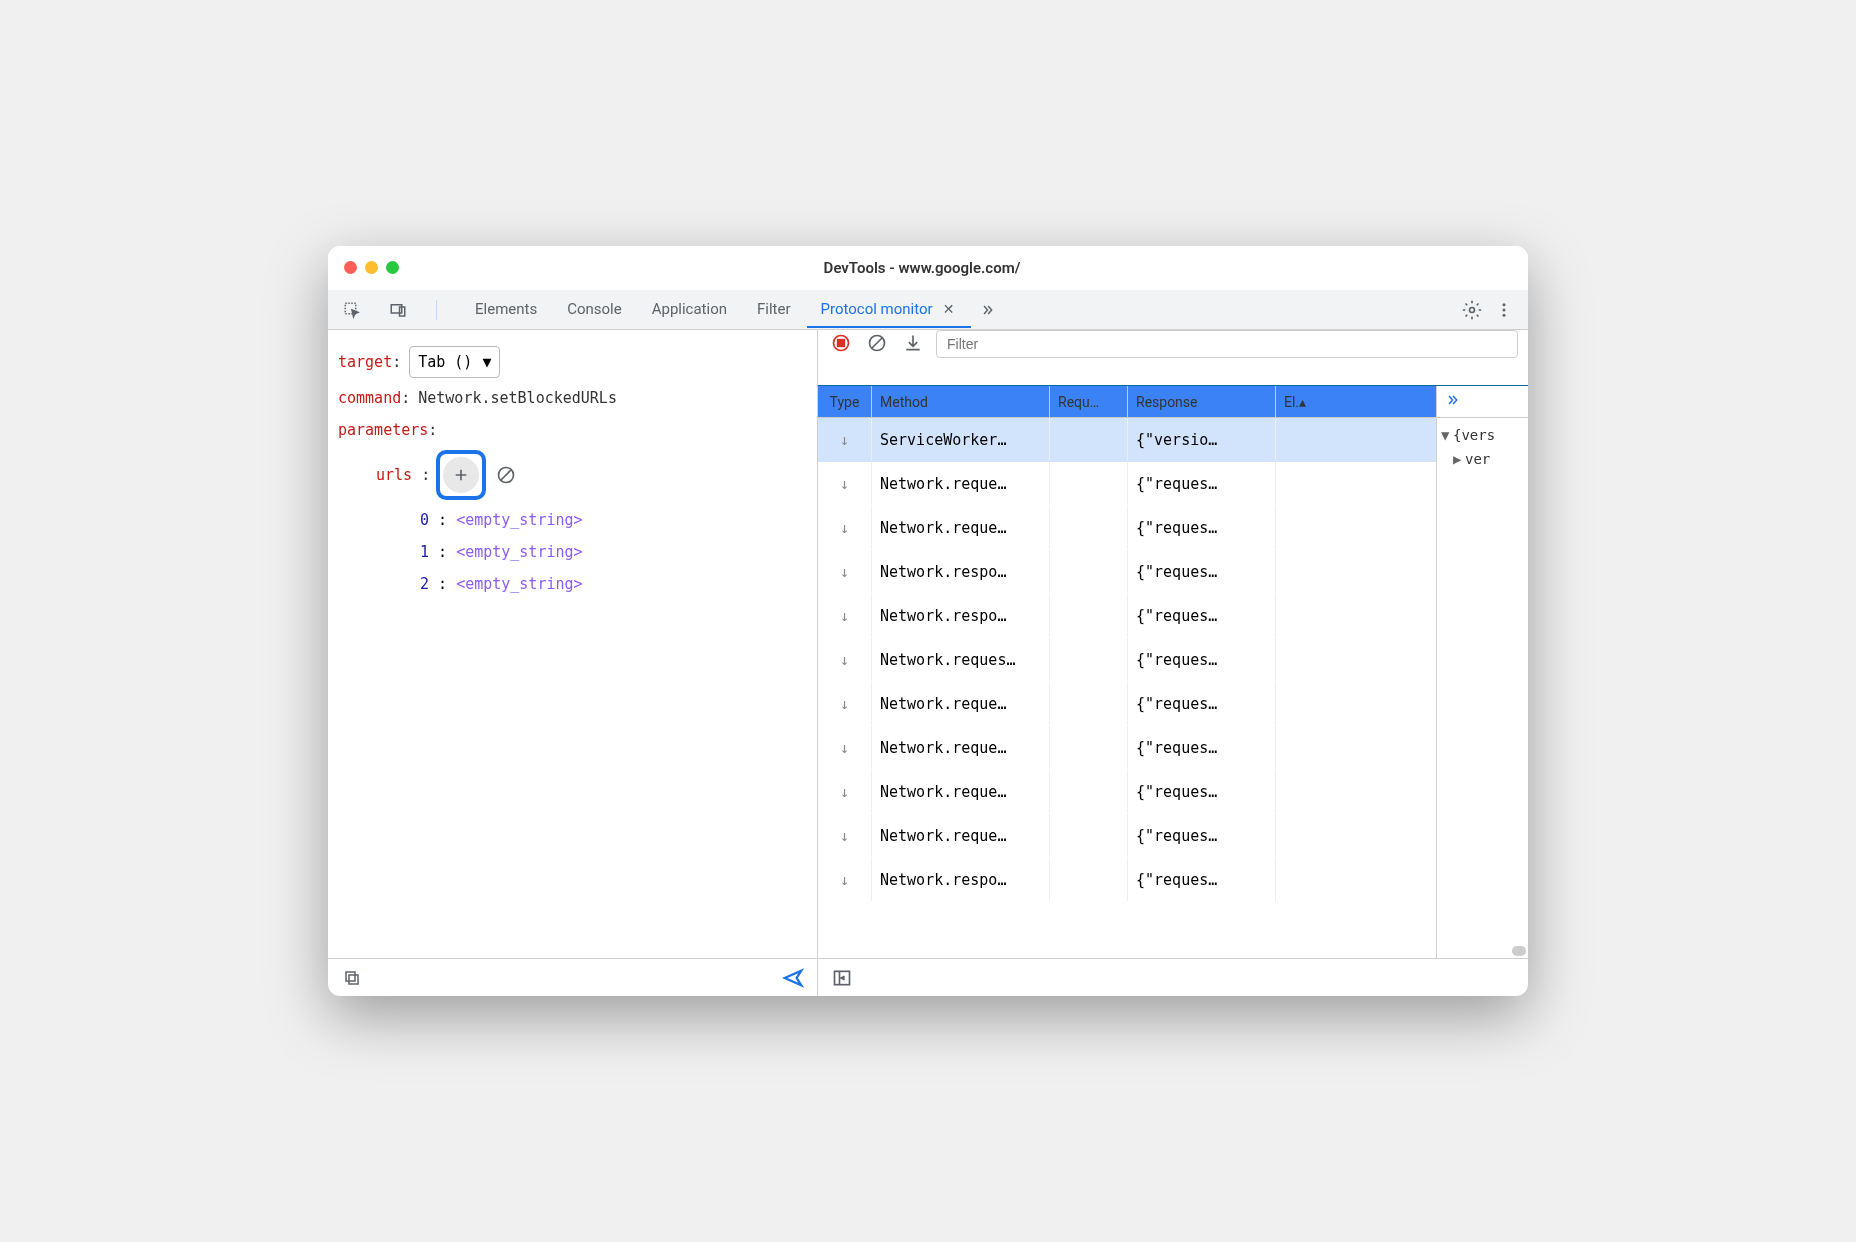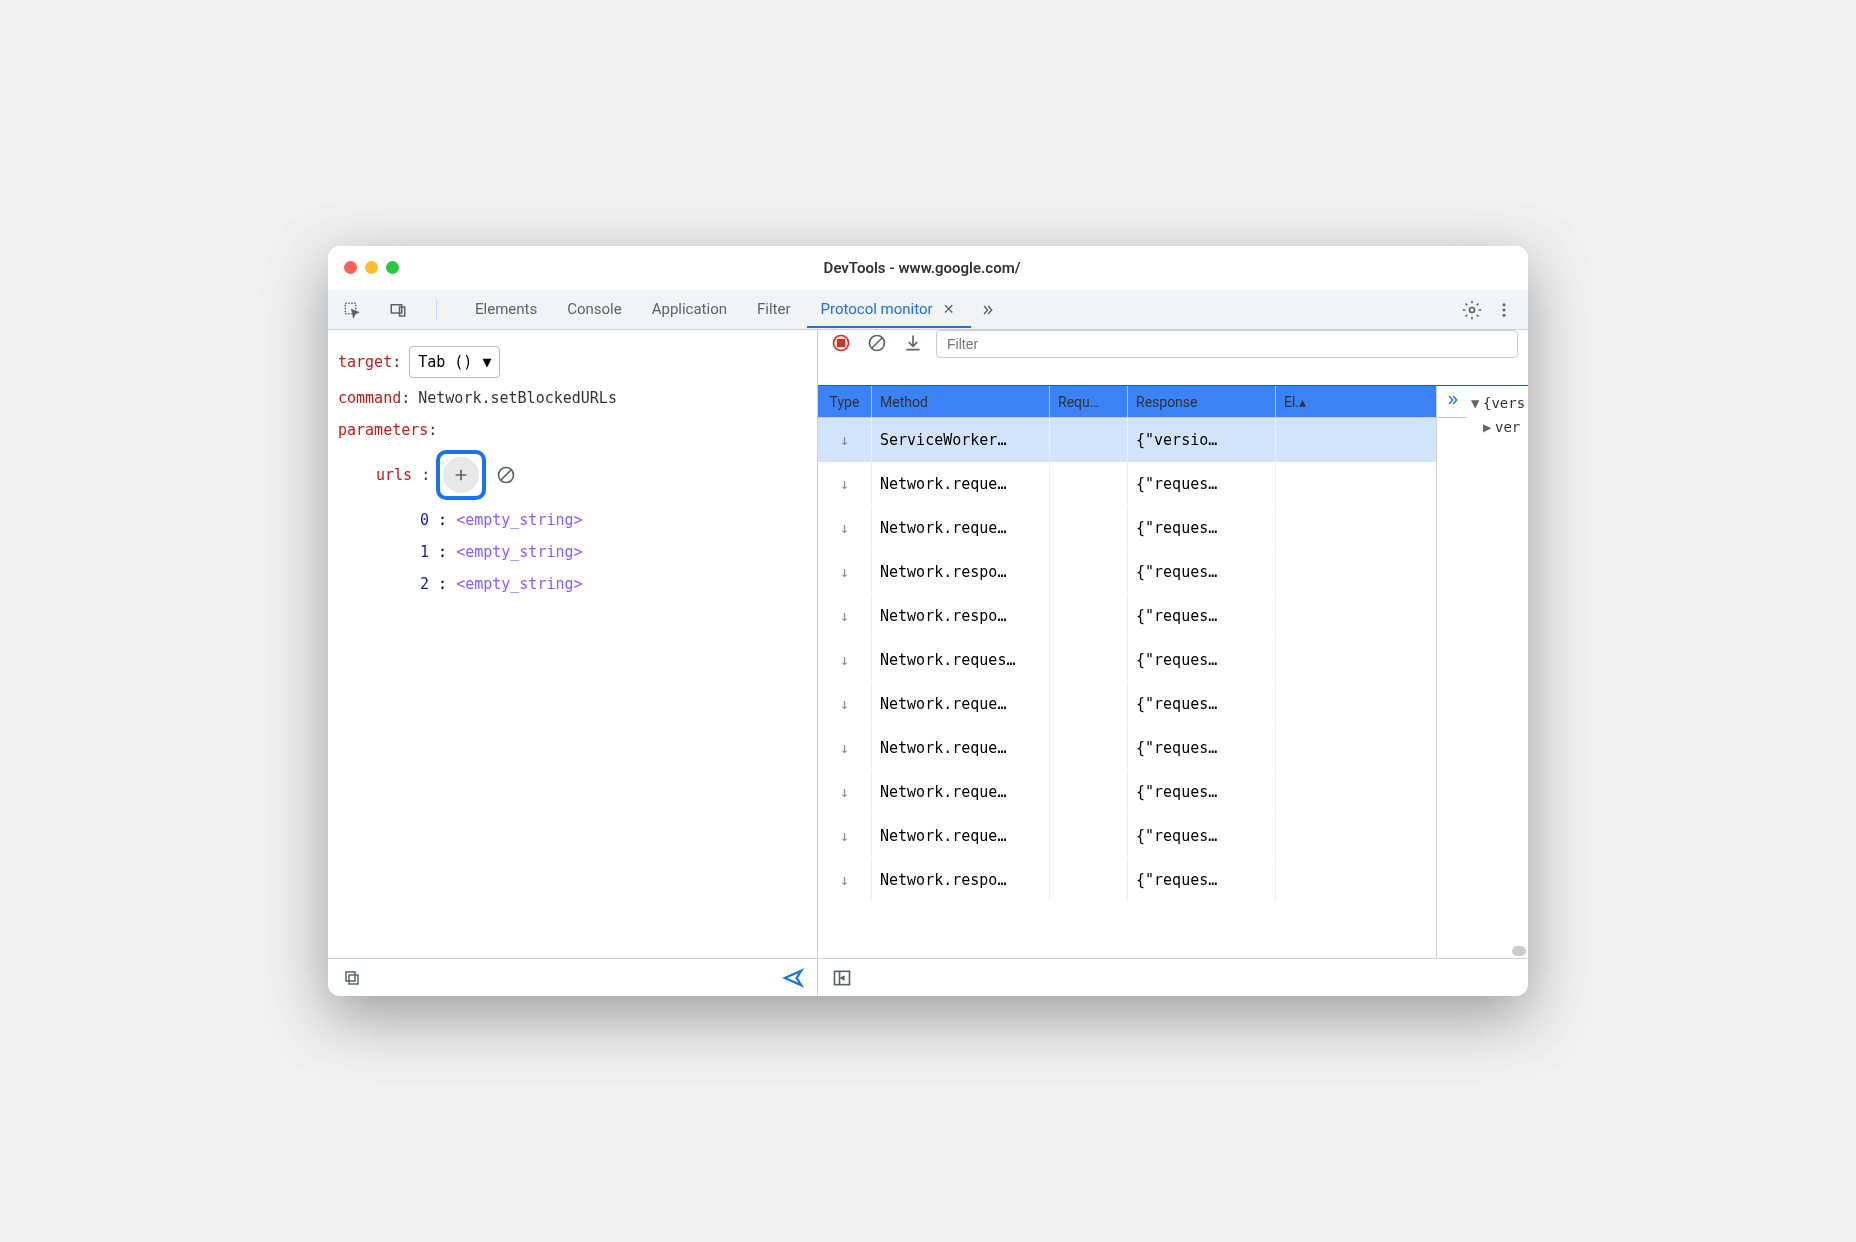--- a/index.html
+++ b/index.html
@@ -265,20 +265,21 @@
       white-space: nowrap;
       display: flex;
       align-items: center;
     }
     .td.col-type { justify-content: center; color: #888; }
     
     .details-panel {
       width: 92px;
       border-left: 1px solid #d0d0d0;
       display: flex;
+      flex-direction: column;
       font-family: "SF Mono", Menlo, Consolas, monospace;
       font-size: 14px;
       overflow: hidden;
       position: relative;
     }
     .details-tabs {
       height: 32px;
       border-bottom: 1px solid #ccc;
       display: flex;
       align-items: center;

